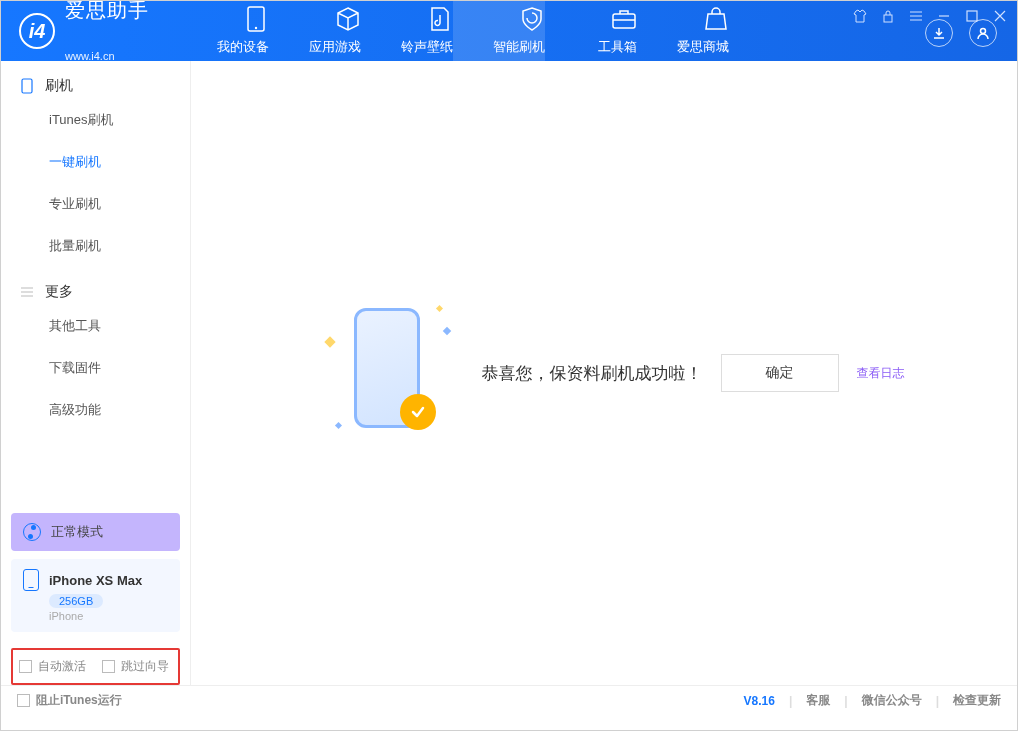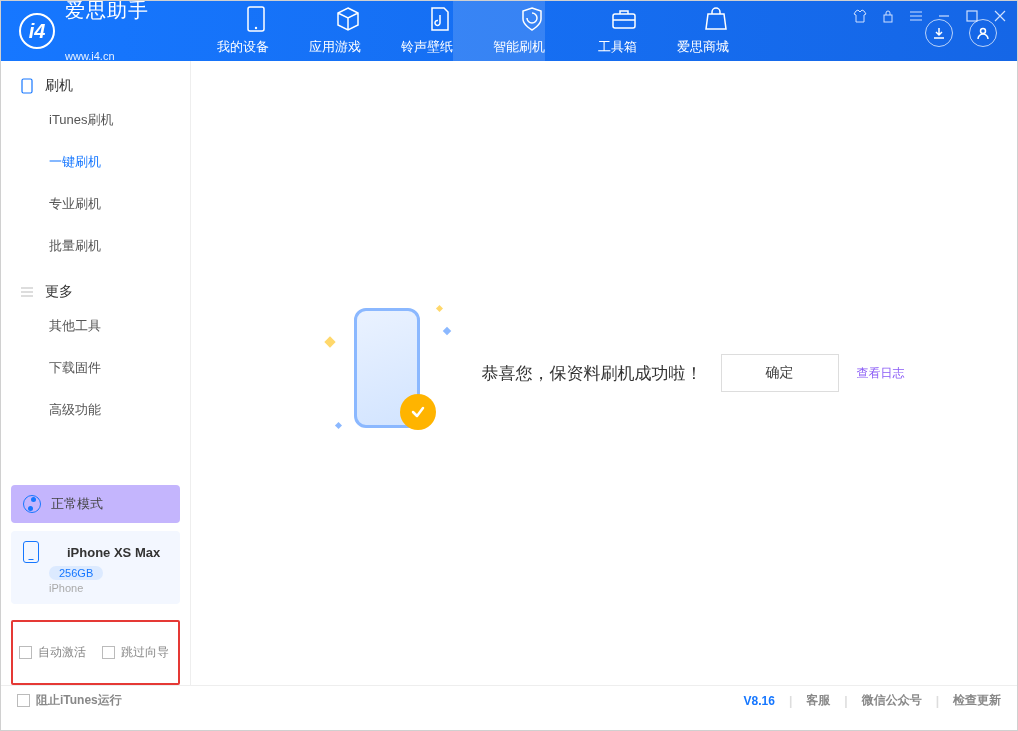--- a/index.html
+++ b/index.html
@@ -35,28 +35,28 @@
 
 .side-spacer { flex: 1; }
 
 .mode-box { margin: 8px 10px; background: #c4b5fd; border-radius: 4px; padding: 10px 12px; display: flex; align-items: center; gap: 10px; font-size: 13px; color: #444; }
 .mode-icon { width: 18px; height: 18px; border: 1.5px solid #1677ff; border-radius: 50%; position: relative; }
 .mode-icon::before, .mode-icon::after { content: ""; position: absolute; width: 5px; height: 5px; background: #1677ff; border-radius: 50%; }
 .mode-icon::before { top: 1px; left: 7px; }
 .mode-icon::after { bottom: 1px; right: 7px; }
 
 .device-box { margin: 0 10px 10px; background: #f3f7ff; border-radius: 4px; padding: 10px 12px; }
-.device-row { display: flex; align-items: center; gap: 28px; }
+.device-row { display: flex; align-items: center; gap: 10px; }
 .device-icon { width: 16px; height: 22px; border: 1.5px solid #1677ff; border-radius: 3px; position: relative; }
 .device-icon::after { content: ""; position: absolute; bottom: 2px; left: 50%; transform: translateX(-50%); width: 5px; height: 1.5px; background: #1677ff; }
 .device-name { font-size: 13px; font-weight: bold; color: #333; }
 .storage-badge { display: inline-block; margin: 0 0 2px 26px; background: #dceaff; color: #1677ff; border-radius: 10px; padding: 1px 10px; font-size: 11px; }
 .device-sub { margin-left: 26px; font-size: 11px; color: #aaa; }
 
-.checkbox-row { margin: 6px 10px 0; border: 2px solid #e53935; border-radius: 2px; padding: 22px 6px; display: flex; gap: 16px; }
+.checkbox-row { margin: 6px 10px 0; border: 2px solid #e53935; border-radius: 2px; padding: 8px 6px; display: flex; gap: 16px; }
 .chk { display: flex; align-items: center; gap: 6px; font-size: 12px; color: #888; cursor: pointer; }
 .chk-box { width: 13px; height: 13px; border: 1px solid #bbb; }
 
 
 .main { flex: 1; display: flex; flex-direction: row; align-items: center; justify-content: center; gap: 18px; }
 .illus { position: relative; width: 160px; height: 150px; }
 .phone-shape { position: absolute; left: 50px; top: 10px; width: 66px; height: 120px; border: 3px solid #8bb8ff; border-radius: 12px; background: linear-gradient(160deg, #eaf2ff, #d2e4ff); }
 .check-circle { position: absolute; right: 28px; bottom: 18px; width: 36px; height: 36px; background: #ffb400; border-radius: 50%; display: flex; align-items: center; justify-content: center; }
 .sparkle { position: absolute; width: 8px; height: 8px; background: #ffd86b; transform: rotate(45deg); }
 .sparkle.s1 { left: 22px; top: 40px; }

